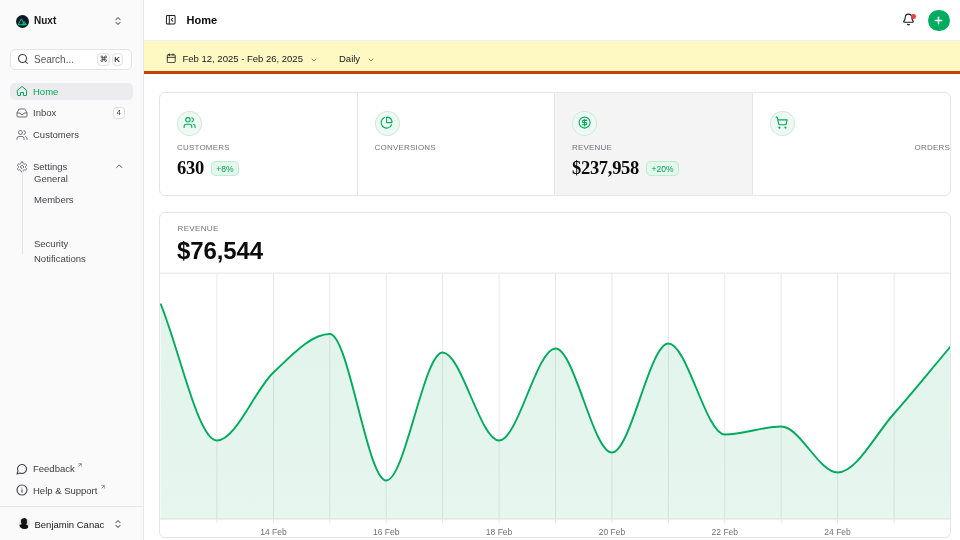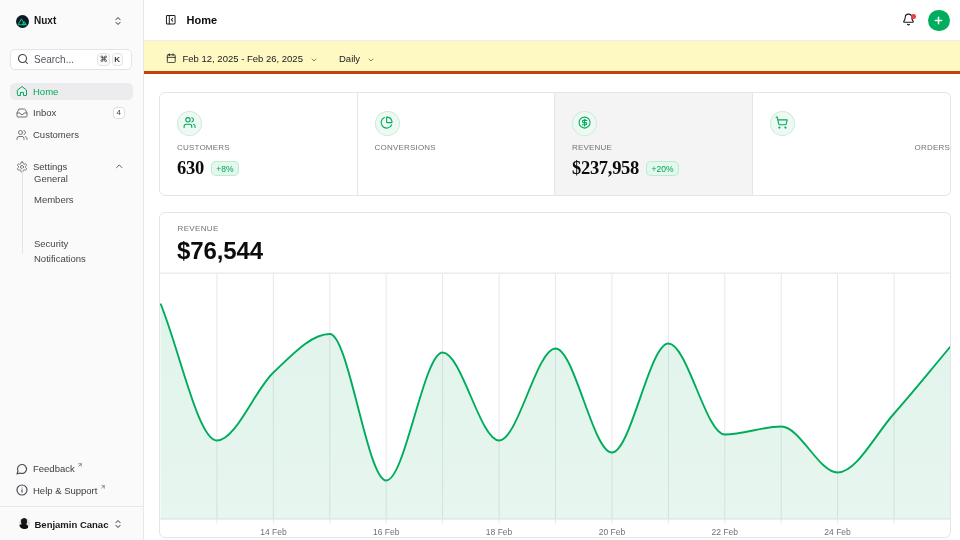--- a/index.html
+++ b/index.html
@@ -139,21 +139,21 @@
           <path d="M7 7h10v10"></path>
           <path d="M7 17 17 7"></path>
         </svg>
     </div>
     <div class="abs" style="left:0; top:505.5px; width:143px; height:1px; background:#e7e7e9;"></div>
 
     <div class="abs" style="left:19px; top:518px; width:11px; height:11px; border-radius:50%; background:#dddddb; overflow:hidden;">
       <div style="position:absolute; left:1.5px; top:0; width:6px; height:7px; border-radius:45%; background:#151515;"></div>
       <div style="position:absolute; left:0; top:5.5px; width:9px; height:6px; border-radius:45% 45% 0 0; background:#0d0d0d;"></div>
     </div>
-    <div class="abs" style="left:34.5px; top:518.5px; font-size:9.5px; font-weight:700; color:#18181b;">Benjamin Canac</div>
+    <div class="abs" style="left:34.5px; top:518.5px; font-size:9.5px; font-weight:400; color:#18181b;">Benjamin Canac</div>
     <svg class="abs" style="left:113px; top:519px;" width="10" height="10" viewBox="0 0 24 24" fill="none" stroke="#71717a" stroke-width="2.6" stroke-linecap="round" stroke-linejoin="round">
         <path d="m7 8.6 5-4.6 5 4.6"></path>
         <path d="m7 15.4 5 4.6 5-4.6"></path>
       </svg>
   </div>
 
   <div id="header">
     <svg class="abs" style="left:21px; top:14.2px;" width="11.5" height="11.5" viewBox="0 0 24 24" fill="none" stroke="#1f1f24" stroke-width="2.1" stroke-linecap="round" stroke-linejoin="round">
         <rect x="3" y="3" width="18" height="18" rx="2"></rect>
         <path d="M9 3v18"></path>

